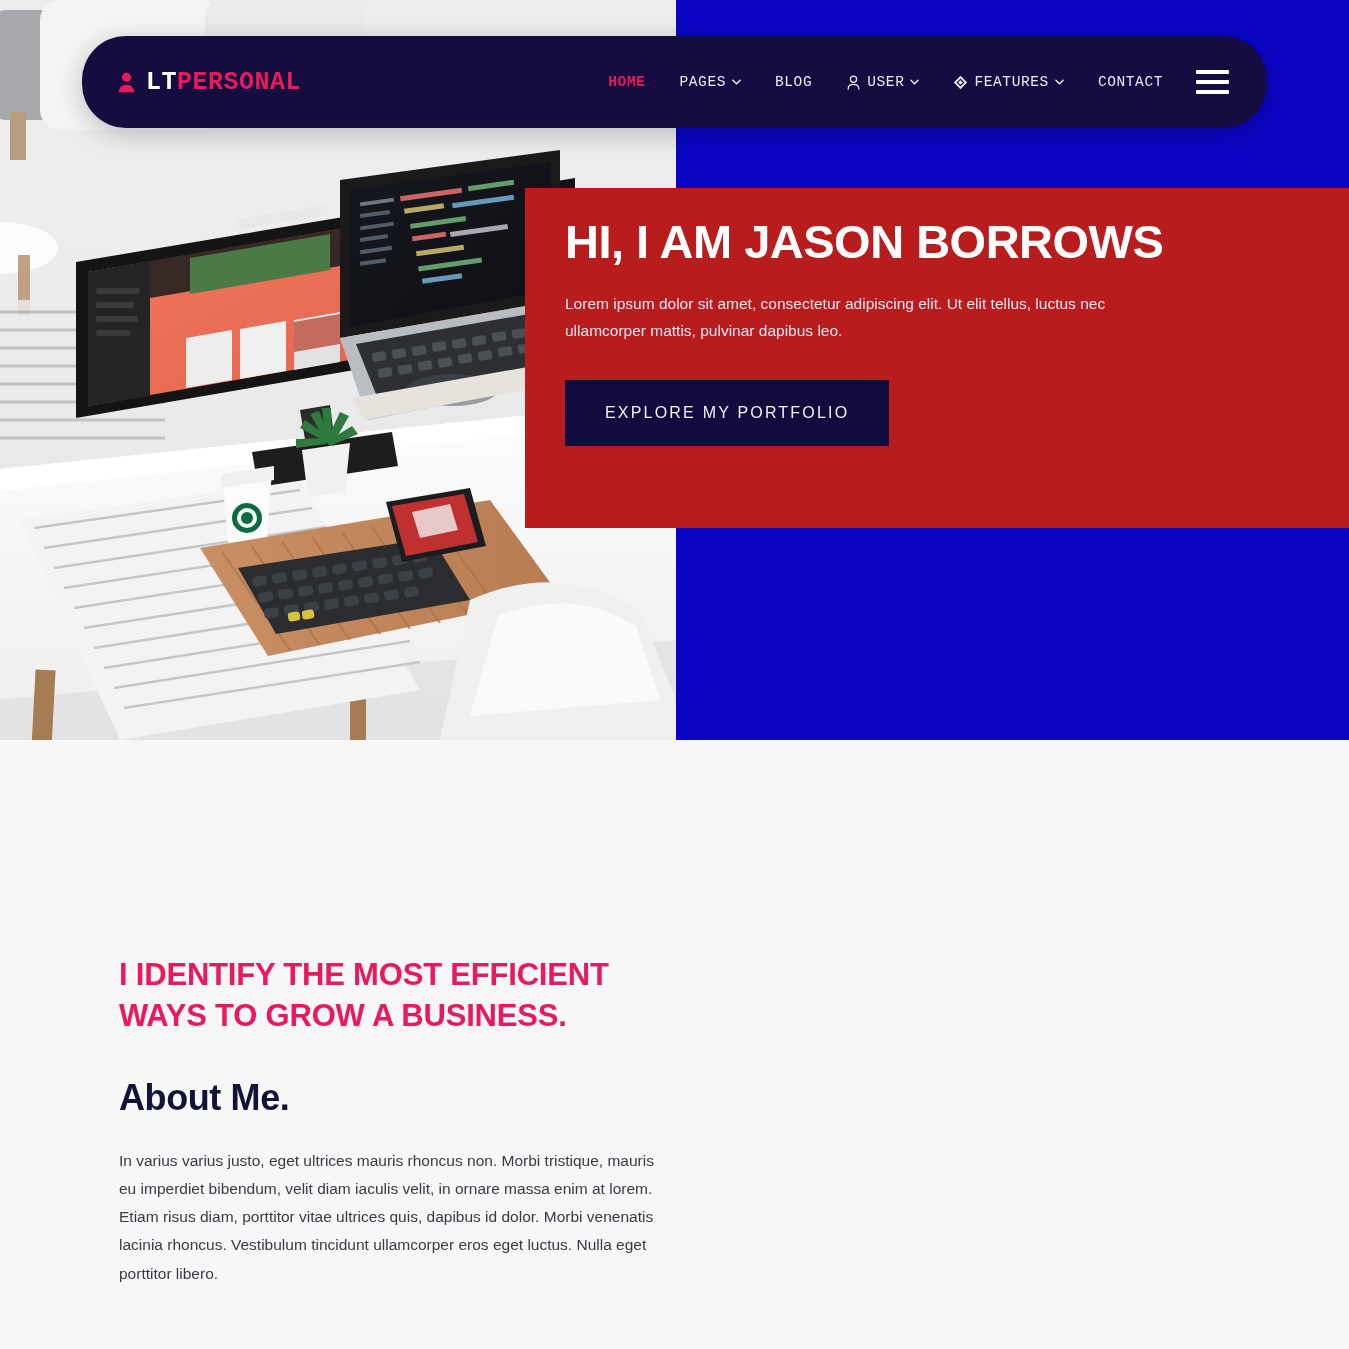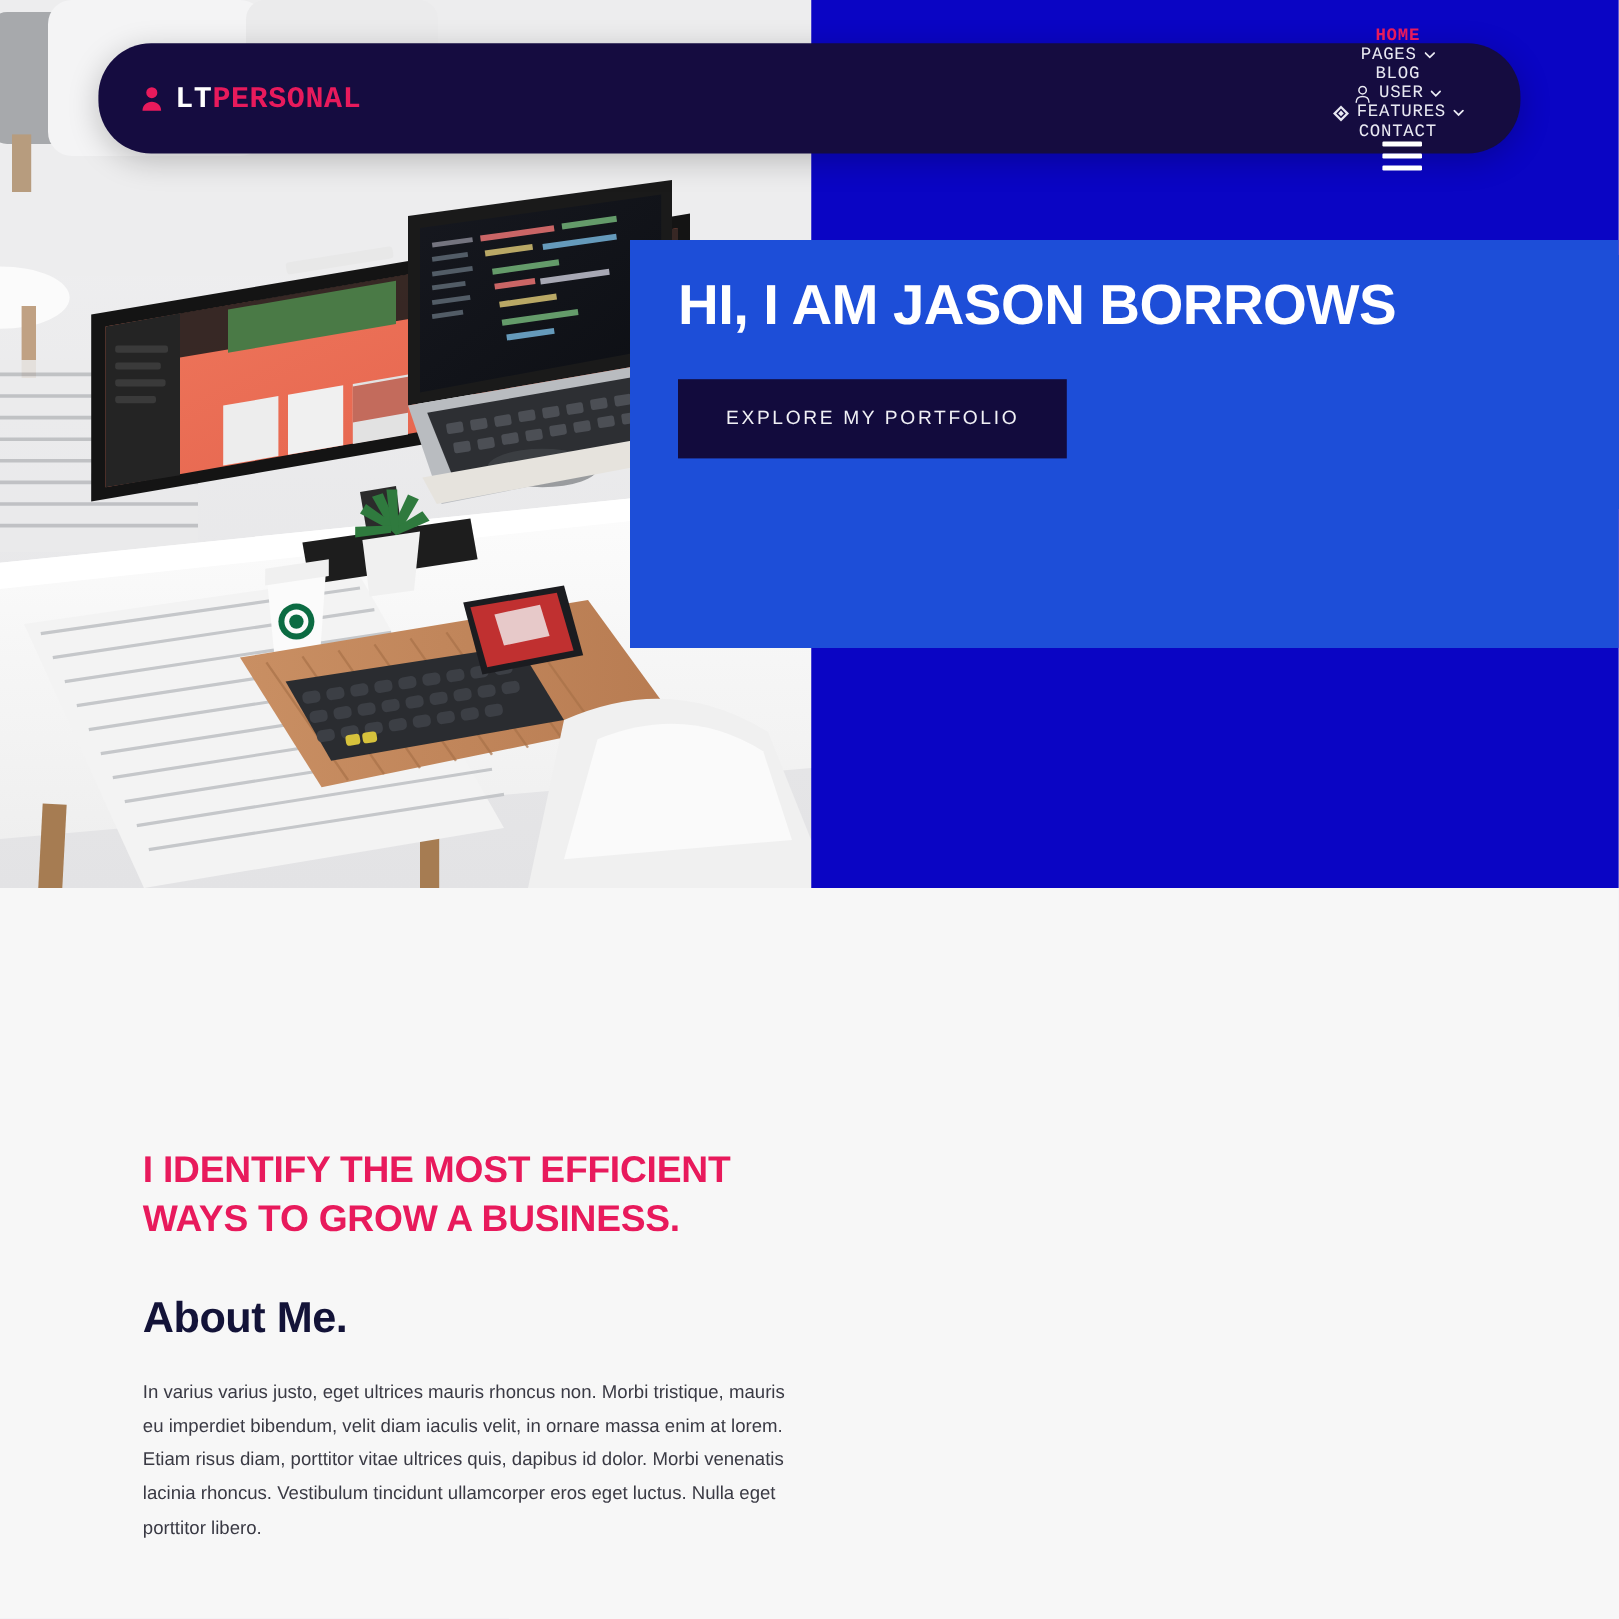--- a/index.html
+++ b/index.html
@@ -20,22 +20,22 @@
   
   .hero-photo {
     position:absolute; left:0; top:0; width:676px; height:740px;
     overflow:hidden;
     background:#e9e9ea;
   }
   .hero-photo svg { display:block; width:676px; height:740px; }
 
   
   .hero-panel {
-    position:absolute; left:525px; top:200px; width:824px; height:340px;
-    background:#1d4ed8;
+    position:absolute; left:525px; top:188px; width:824px; height:340px;
+    background:#b91c1c;
     z-index:3;
   }
   .hero-inner { position:absolute; left:40px; top:28px; width:760px; }
   .hero-title {
     font-size:47px; font-weight:700; color:#ffffff;
     letter-spacing:-0.5px; line-height:1.1; white-space:nowrap;
   }
   .hero-sub {
     margin-top:26px;
     font-size:22px; font-weight:700; color:#ffffff; letter-spacing:-0.2px;
@@ -61,21 +61,21 @@
     font-family:Liberation Mono, monospace;
   }
   .brand { display:flex; align-items:center; gap:11px; margin-left:36px; }
   .brand-icon { width:17px; height:21px; display:block; }
   .brand-text { font-size:25px; font-weight:700; letter-spacing:.5px; }
   .brand-lt { color:#ffffff; }
   .brand-personal { color:#e81a5c; }
 
   .nav-links {
     display:flex; align-items:center; gap:0;
-    margin-left:auto; margin-right:30px;flex-direction:column;
+    margin-left:auto; margin-right:30px;
   }
   .nav-item {
     display:flex; align-items:center; gap:6px;
     color:#e9e9f2; font-size:14.5px; letter-spacing:.6px;
     padding:0 17px; cursor:pointer; white-space:nowrap;
   }
   .nav-item.active { color:#e81a5c; font-weight:700; }
   .caret { width:9px; height:6px; display:block; }
   .nav-ico { width:15px; height:15px; display:block; }
   .hamburger {
@@ -326,20 +326,21 @@
         </g>
 
         <path d="M470 600 Q560 560 640 610 L676 700 L676 740 L440 740 Z" fill="#f0f0f0"></path>
         <path d="M498 616 Q572 586 636 626 L660 700 L470 716 Z" fill="#fafafa"></path>
       </svg>
     </div>
 
     <div class="hero-panel">
       <div class="hero-inner">
         <h1 class="hero-title">HI, I AM JASON BORROWS</h1>
+        <p class="hero-desc">Lorem ipsum dolor sit amet, consectetur adipiscing elit. Ut elit tellus, luctus nec ullamcorper mattis, pulvinar dapibus leo.</p>
         <button class="hero-btn">EXPLORE MY PORTFOLIO</button>
       </div>
     </div>
 
     <nav class="navbar">
       <div class="brand">
         <svg class="brand-icon" viewBox="0 0 16 20">
           <circle cx="8" cy="5" r="4.4" fill="#e81a5c"></circle>
           <path d="M0.6 19.4c0-4.4 3.3-7.2 7.4-7.2s7.4 2.8 7.4 7.2z" fill="#e81a5c"></path>
         </svg>

